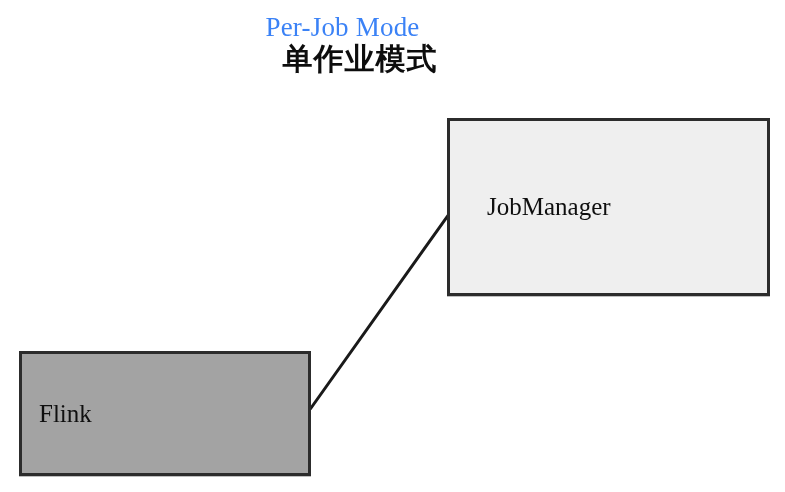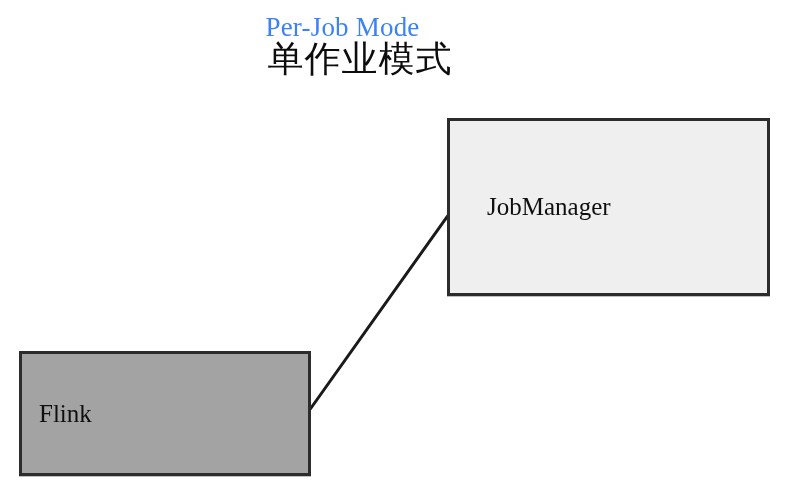--- a/index.html
+++ b/index.html
@@ -34,23 +34,23 @@
   .title-en {
     font-family: "Liberation Serif", "DejaVu Serif", serif;
     font-size: 27px;
     line-height: 30px;
     letter-spacing: 0.2px;
     color: #3b82f6;
     white-space: nowrap;
   }
   .title-cn {
     font-family: "DejaVu Sans", "Liberation Sans", sans-serif;
-    font-size: 36px;
+    font-size: 30px;
     line-height: 34px;
-    font-weight: 400;
+    font-weight: 700;
     letter-spacing: 1px;
     color: #0d0d0d;
     white-space: nowrap;
     padding-left: 35px;
   }
 
   
   #connector-layer {
     position: absolute;
     left: 0;

